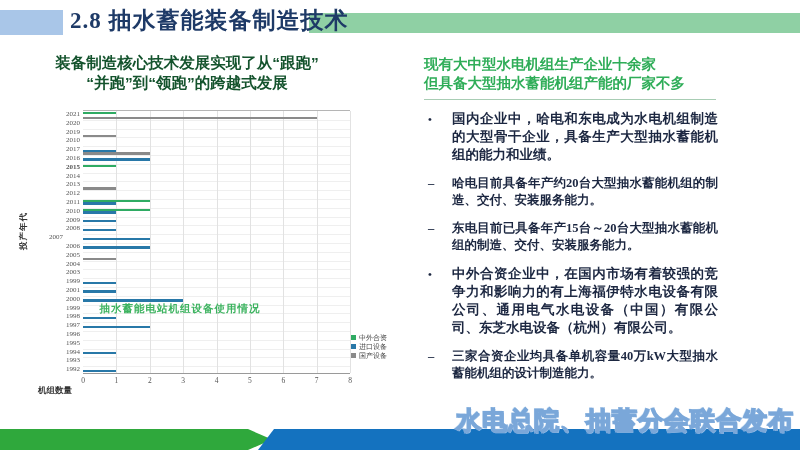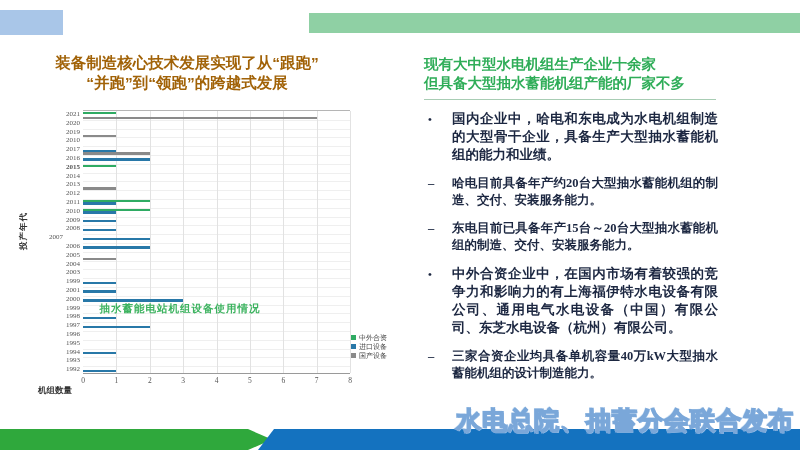--- a/index.html
+++ b/index.html
@@ -8,21 +8,21 @@
          font-family:"Liberation Sans",sans-serif;}
 
   
   .hdr-blue{position:absolute;left:0;top:10px;width:63px;height:25px;background:#a9c6e8;}
   .hdr-green{position:absolute;left:309px;top:13px;width:491px;height:20px;background:#8fd0a4;}
   .hdr-title{position:absolute;left:70px;top:5px;font-family:"Liberation Serif",serif;
              font-weight:bold;font-size:23px;color:#1e3a67;letter-spacing:1px;white-space:nowrap;}
 
   
   .l-heading{position:absolute;left:22px;top:53px;width:330px;text-align:center;
-             color:#a16207;font-weight:bold;font-size:15.5px;line-height:20px;}
+             color:#14532d;font-weight:bold;font-size:15.5px;line-height:20px;}
   .chart{position:absolute;left:30px;top:100px;width:380px;height:320px;}
   .plot{position:absolute;left:53px;top:10px;width:267px;height:264px;
         border-top:1px solid #b5b5b5;border-bottom:1px solid #9a9a9a;}
   .grid-v{position:absolute;top:0;bottom:0;width:1px;background:#e2e2e2;}
   .grid-h{position:absolute;left:0;right:0;height:1px;background:#efefef;}
   .bar{position:absolute;height:2.5px;}
   .ylab{position:absolute;right:330px;width:48px;text-align:right;font-size:7px;
         color:#555;font-family:"Liberation Serif",serif;line-height:8.8px;}
   .xtick{position:absolute;top:276px;width:20px;margin-left:-10px;text-align:center;
          font-size:7.5px;color:#555;font-family:"Liberation Serif",serif;}
@@ -61,20 +61,21 @@
              color:rgba(240,246,252,0.88);-webkit-text-stroke:1.5px #7aa7d9;
              text-shadow:1px 1px 0 #9cc1e8, -1px -1px 0 #cfe2f4;}
 </style>
 </head>
 <body>
 
 <div class="slide">
 
   <div class="hdr-blue"></div>
   <div class="hdr-green"></div>
+  <div class="hdr-title">2.8 抽水蓄能装备制造技术</div>
 
   <div class="l-heading">
     <div>装备制造核心技术发展实现了从“跟跑”</div>
     <div>“并跑”到“领跑”的跨越式发展</div>
   </div>
 
   <div class="chart">
     <div class="yaxis-title">投产年代</div>
     <div class="plot">
         <div class="grid-h" style="top: 8.8px;"></div>

